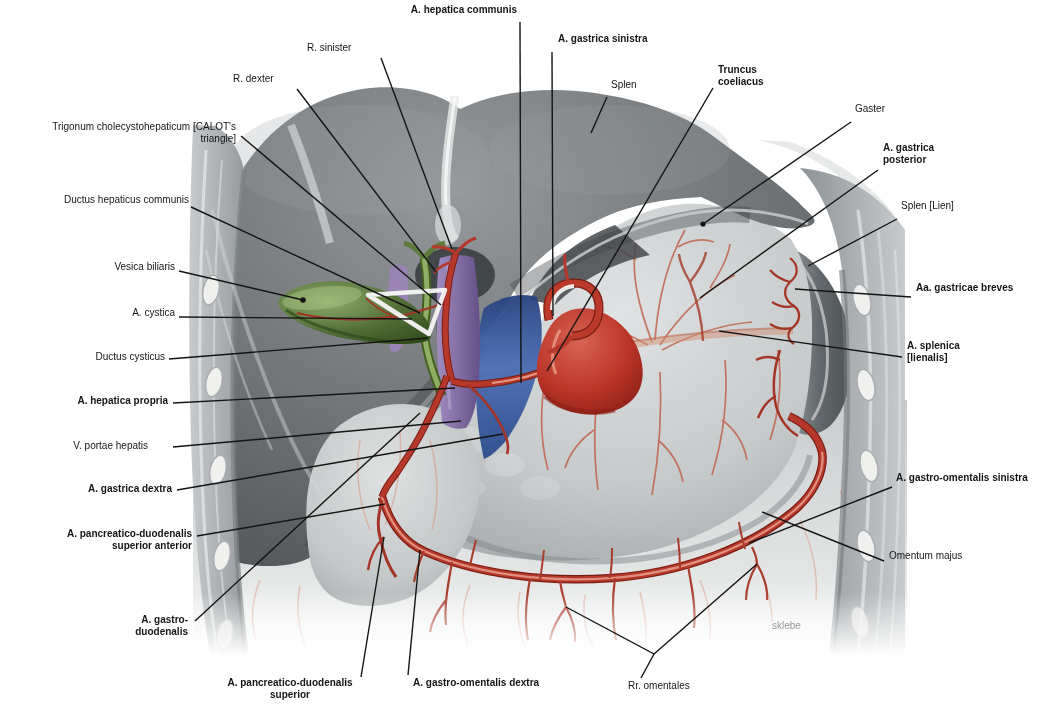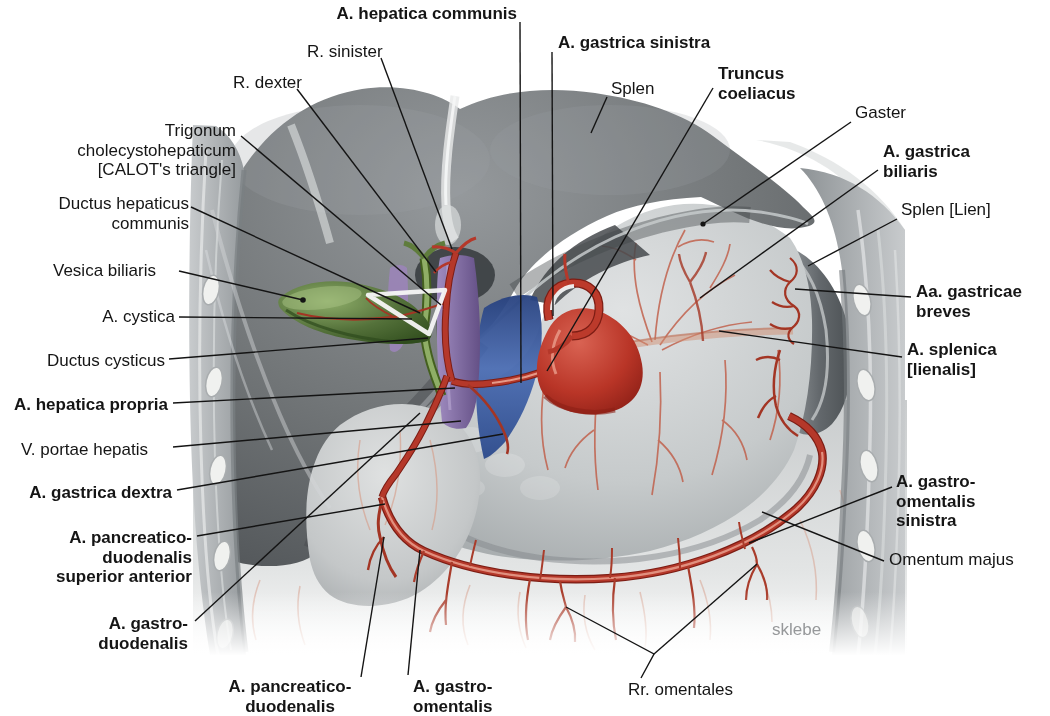--- a/index.html
+++ b/index.html
@@ -1,19 +1,19 @@
 <!DOCTYPE html>
 <html><head>
 <meta charset="utf-8">
 <style>
   html,body{margin:0;padding:0;background:#ffffff;}
   #canvas{position:relative;width:1050px;height:716px;background:#ffffff;overflow:hidden;
           font-family:"Liberation Sans",sans-serif;}
   #art{position:absolute;left:0;top:0;}
-  .lbl{position:absolute;font-size:17px;line-height:1.16;color:#151515;white-space:nowrap;}
+  .lbl{position:absolute;font-size:10px;line-height:1.16;color:#151515;white-space:nowrap;}
   .b{font-weight:700;}
   .wrap{white-space:normal;}
   .ra{text-align:right;}
   .ca{text-align:center;}
   
   .lb-ahc{right:533px;top:4px;}
   .lb-ags{left:558px;top:33px;}
   .lb-rsin{left:307px;top:42px;}
   .lb-rdex{left:233px;top:73px;}
   .lb-hepar{left:611px;top:79px;}
@@ -21,21 +21,21 @@
   .lb-gaster{left:855px;top:103px;}
   .lb-agp{left:883px;top:142px;width:88px;}
   .lb-splen{left:901px;top:200px;}
   .lb-aab{left:916px;top:282px;width:112px;}
   .lb-aspl{left:907px;top:340px;width:92px;}
   .lb-agos{left:896px;top:472px;width:140px;}
   .lb-omaj{left:889px;top:550px;}
   
   .lb-tri{right:814px;top:121px;width:212px;}
   .lb-dhc{right:861px;top:194px;width:132px;}
-  .lb-vb{right:894px;top:261px;}
+  .lb-vb{right:875px;top:261px;}
   .lb-acy{right:875px;top:307px;}
   .lb-dcy{right:885px;top:351px;}
   .lb-ahp{right:882px;top:395px;}
   .lb-vph{right:902px;top:440px;}
   .lb-agd{right:878px;top:483px;}
   .lb-apda{right:858px;top:528px;width:140px;}
   .lb-agdu{right:862px;top:614px;width:95px;text-align:right;}
   
   .lb-apds{left:210px;top:677px;width:160px;}
   .lb-agod{left:413px;top:677px;width:132px;}
@@ -366,21 +366,21 @@
   </g>
 </svg>
 
   <div class="lbl b lb-ahc">A. hepatica communis</div>
   <div class="lbl b lb-ags">A. gastrica sinistra</div>
   <div class="lbl lb-rsin">R. sinister</div>
   <div class="lbl lb-rdex">R. dexter</div>
   <div class="lbl lb-hepar">Splen</div>
   <div class="lbl b wrap lb-trc">Truncus coeliacus</div>
   <div class="lbl lb-gaster">Gaster</div>
-  <div class="lbl b wrap lb-agp">A. gastrica biliaris</div>
+  <div class="lbl b wrap lb-agp">A. gastrica posterior</div>
   <div class="lbl lb-splen">Splen [Lien]</div>
   <div class="lbl b wrap lb-aab">Aa. gastricae breves</div>
   <div class="lbl b wrap lb-aspl">A. splenica [lienalis]</div>
   <div class="lbl b wrap lb-agos">A. gastro-omentalis sinistra</div>
   <div class="lbl lb-omaj">Omentum majus</div>
   <div class="lbl wrap ra lb-tri">Trigonum cholecystohepaticum [CALOT's triangle]</div>
   <div class="lbl wrap ra lb-dhc">Ductus hepaticus communis</div>
   <div class="lbl lb-vb">Vesica biliaris</div>
   <div class="lbl lb-acy">A. cystica</div>
   <div class="lbl lb-dcy">Ductus cysticus</div>

